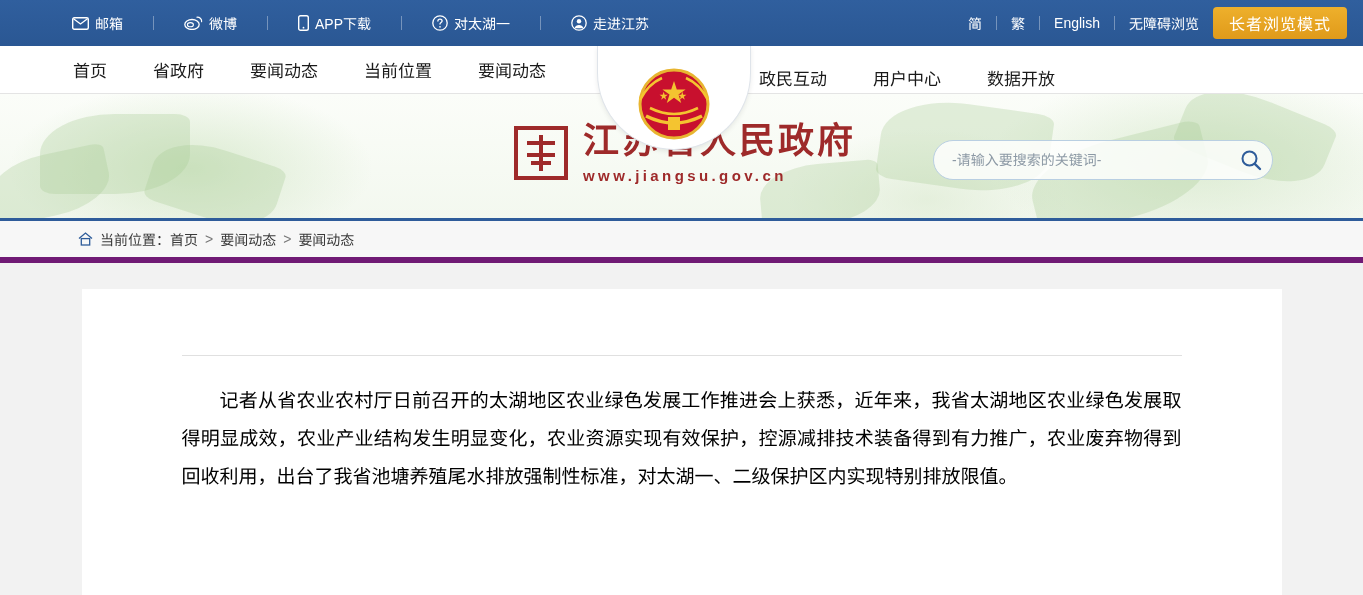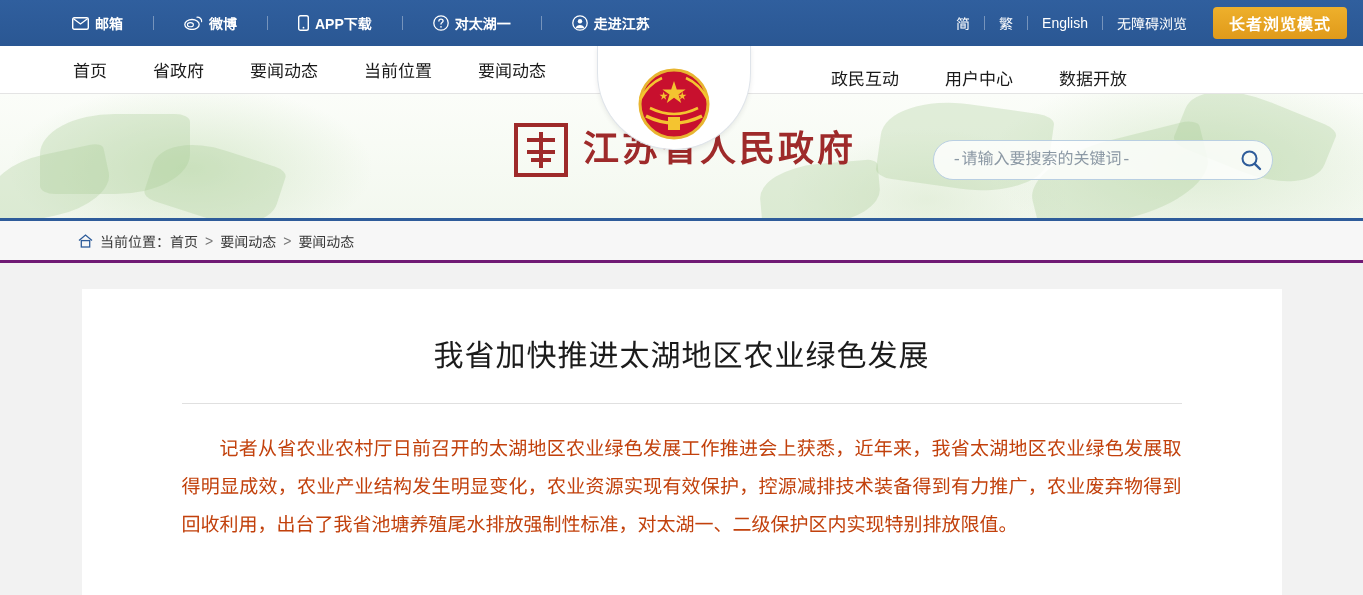--- a/index.html
+++ b/index.html
@@ -19,21 +19,20 @@
     display: flex;
     align-items: center;
     position: relative;
     color: #ffffff;
   }
   .topbar-left {
     display: flex;
     align-items: center;
     padding-left: 58px;
     gap: 16px;
-    font-weight: bold;
   }
   .tb-item {
     display: flex;
     align-items: center;
     font-size: 14px;
     color: #ffffff;
     white-space: nowrap;
     padding: 0 14px;
     cursor: pointer;
   }
@@ -50,26 +49,25 @@
     gap: 0;
   }
   .tb-lang {
     font-size: 14px;
     padding: 0 14px;
     color: #ffffff;
     white-space: nowrap;
     cursor: pointer;
   }
   .elder-btn {
-    margin-left: 12px;
     background: #e8a423;
     background: linear-gradient(180deg, #eeb02c 0%, #e09a1a 100%);
     color: #ffffff;
     font-size: 16px;
-    font-weight: bold;
+    font-weight: normal;
     padding: 4px 16px;
     border-radius: 4px;
     white-space: nowrap;
     cursor: pointer;
     letter-spacing: 1px;
   }
 
   
   .navbar {
     height: 48px;
@@ -77,21 +75,21 @@
     display: flex;
     align-items: center;
     position: relative;
     border-bottom: 1px solid #e4e4e4;
   }
   .nav-group {
     display: flex;
     align-items: center;
   }
   .nav-left { padding-left: 50px; }
-  .nav-right { position: absolute; left: 808px; margin-top: 16px; }
+  .nav-right { position: absolute; left: 736px; margin-top: 16px; }
   .nav-item {
     font-size: 17px;
     color: #1a1a1a;
     padding: 0 23px;
     white-space: nowrap;
     cursor: pointer;
   }
 
   
   .emblem-wrap {
@@ -175,36 +173,36 @@
     border-radius: 20px;
     display: flex;
     align-items: center;
     padding: 0 6px 0 16px;
   }
   .search-input {
     flex: 1;
     border: none;
     outline: none;
     background: transparent;
-    font-size: 16px;
+    font-size: 14px;
     color: #555;
-    font-family: Liberation Mono, monospace;
+    font-family: Liberation Sans, sans-serif;
   }
   .search-input::placeholder { color: #8c99a5; }
   .search-btn {
     width: 30px; height: 30px;
     display: flex; align-items: center; justify-content: center;
     cursor: pointer;
   }
 
   
   .crumbbar {
     height: 42px;
     background: #f7f7f7;
-    border-bottom: 3px solid #701a75;
+    border-bottom: 6px solid #701a75;
     display: flex;
     align-items: center;
     padding-left: 78px;
     font-size: 14px;
     color: #3a3a3a;
   }
   .crumbbar .home-ic { margin-right: 7px; display:inline-flex; }
   .crumb-link { color: #3a3a3a; cursor: pointer; }
   .crumb-sep { margin: 0 7px; color: #777; }
 
@@ -245,21 +243,21 @@
     background: #e0e0e0;
     margin: 24px auto 0 auto;
   }
   .art-body {
     width: 1000px;
     margin: 0 auto;
     padding-top: 26px;
     font-family: "Liberation Serif", "DejaVu Serif", serif;
     font-size: 19px;
     line-height: 2.0;
-    color: #c2410c;
+    color: #000000;
     text-align: justify;
     text-indent: 2em;
   }
 </style>
 </head>
 <body>
 
 <div class="topbar">
   <div class="topbar-left">
 
@@ -380,20 +378,21 @@
       <svg width="56" height="56" viewBox="0 0 56 56">
         <rect x="3" y="3" width="50" height="50" fill="none" stroke="#9e2a2a" stroke-width="4"></rect>
         <path d="M28 10 V46" stroke="#9e2a2a" stroke-width="4"></path>
         <path d="M14 18 H42" stroke="#9e2a2a" stroke-width="4"></path>
         <path d="M14 30 H42" stroke="#9e2a2a" stroke-width="4"></path>
         <path d="M18 38 H38" stroke="#9e2a2a" stroke-width="4"></path>
       </svg>
     </div>
     <div>
       <div class="logo-text-cn">江苏省人民政府</div>
+      <div class="logo-text-url">www.jiangsu.gov.cn</div>
     </div>
   </div>
 
   <div class="search-box">
     <input class="search-input" type="text" placeholder="-请输入要搜索的关键词-" style="">
     <span class="search-btn">
       <svg width="24" height="24" viewBox="0 0 24 24">
           <circle cx="10.5" cy="10.5" r="7" fill="none" stroke="#2e5c9a" stroke-width="2"></circle>
           <path d="M15.8 15.8 L21 21" stroke="#2e5c9a" stroke-width="2.4" stroke-linecap="round"></path>
         </svg>
@@ -411,20 +410,19 @@
   <span>当前位置：</span>
   <span class="crumb-link">首页</span>
   <span class="crumb-sep">&gt;</span>
   <span class="crumb-link">要闻动态</span>
   <span class="crumb-sep">&gt;</span>
   <span class="crumb-link">要闻动态</span>
 </div>
 
 <div class="page-bg">
   <div class="article">
-    <h1 class="art-title">我省加快推进太湖地区农业绿色发展</h1>
 
 
     <div class="divider"></div>
 
     <div class="art-body">记者从省农业农村厅日前召开的太湖地区农业绿色发展工作推进会上获悉，近年来，我省太湖地区农业绿色发展取得明显成效，农业产业结构发生明显变化，农业资源实现有效保护，控源减排技术装备得到有力推广，农业废弃物得到回收利用，出台了我省池塘养殖尾水排放强制性标准，对太湖一、二级保护区内实现特别排放限值。</div>
   </div>
 </div>
 
 </body></html>

